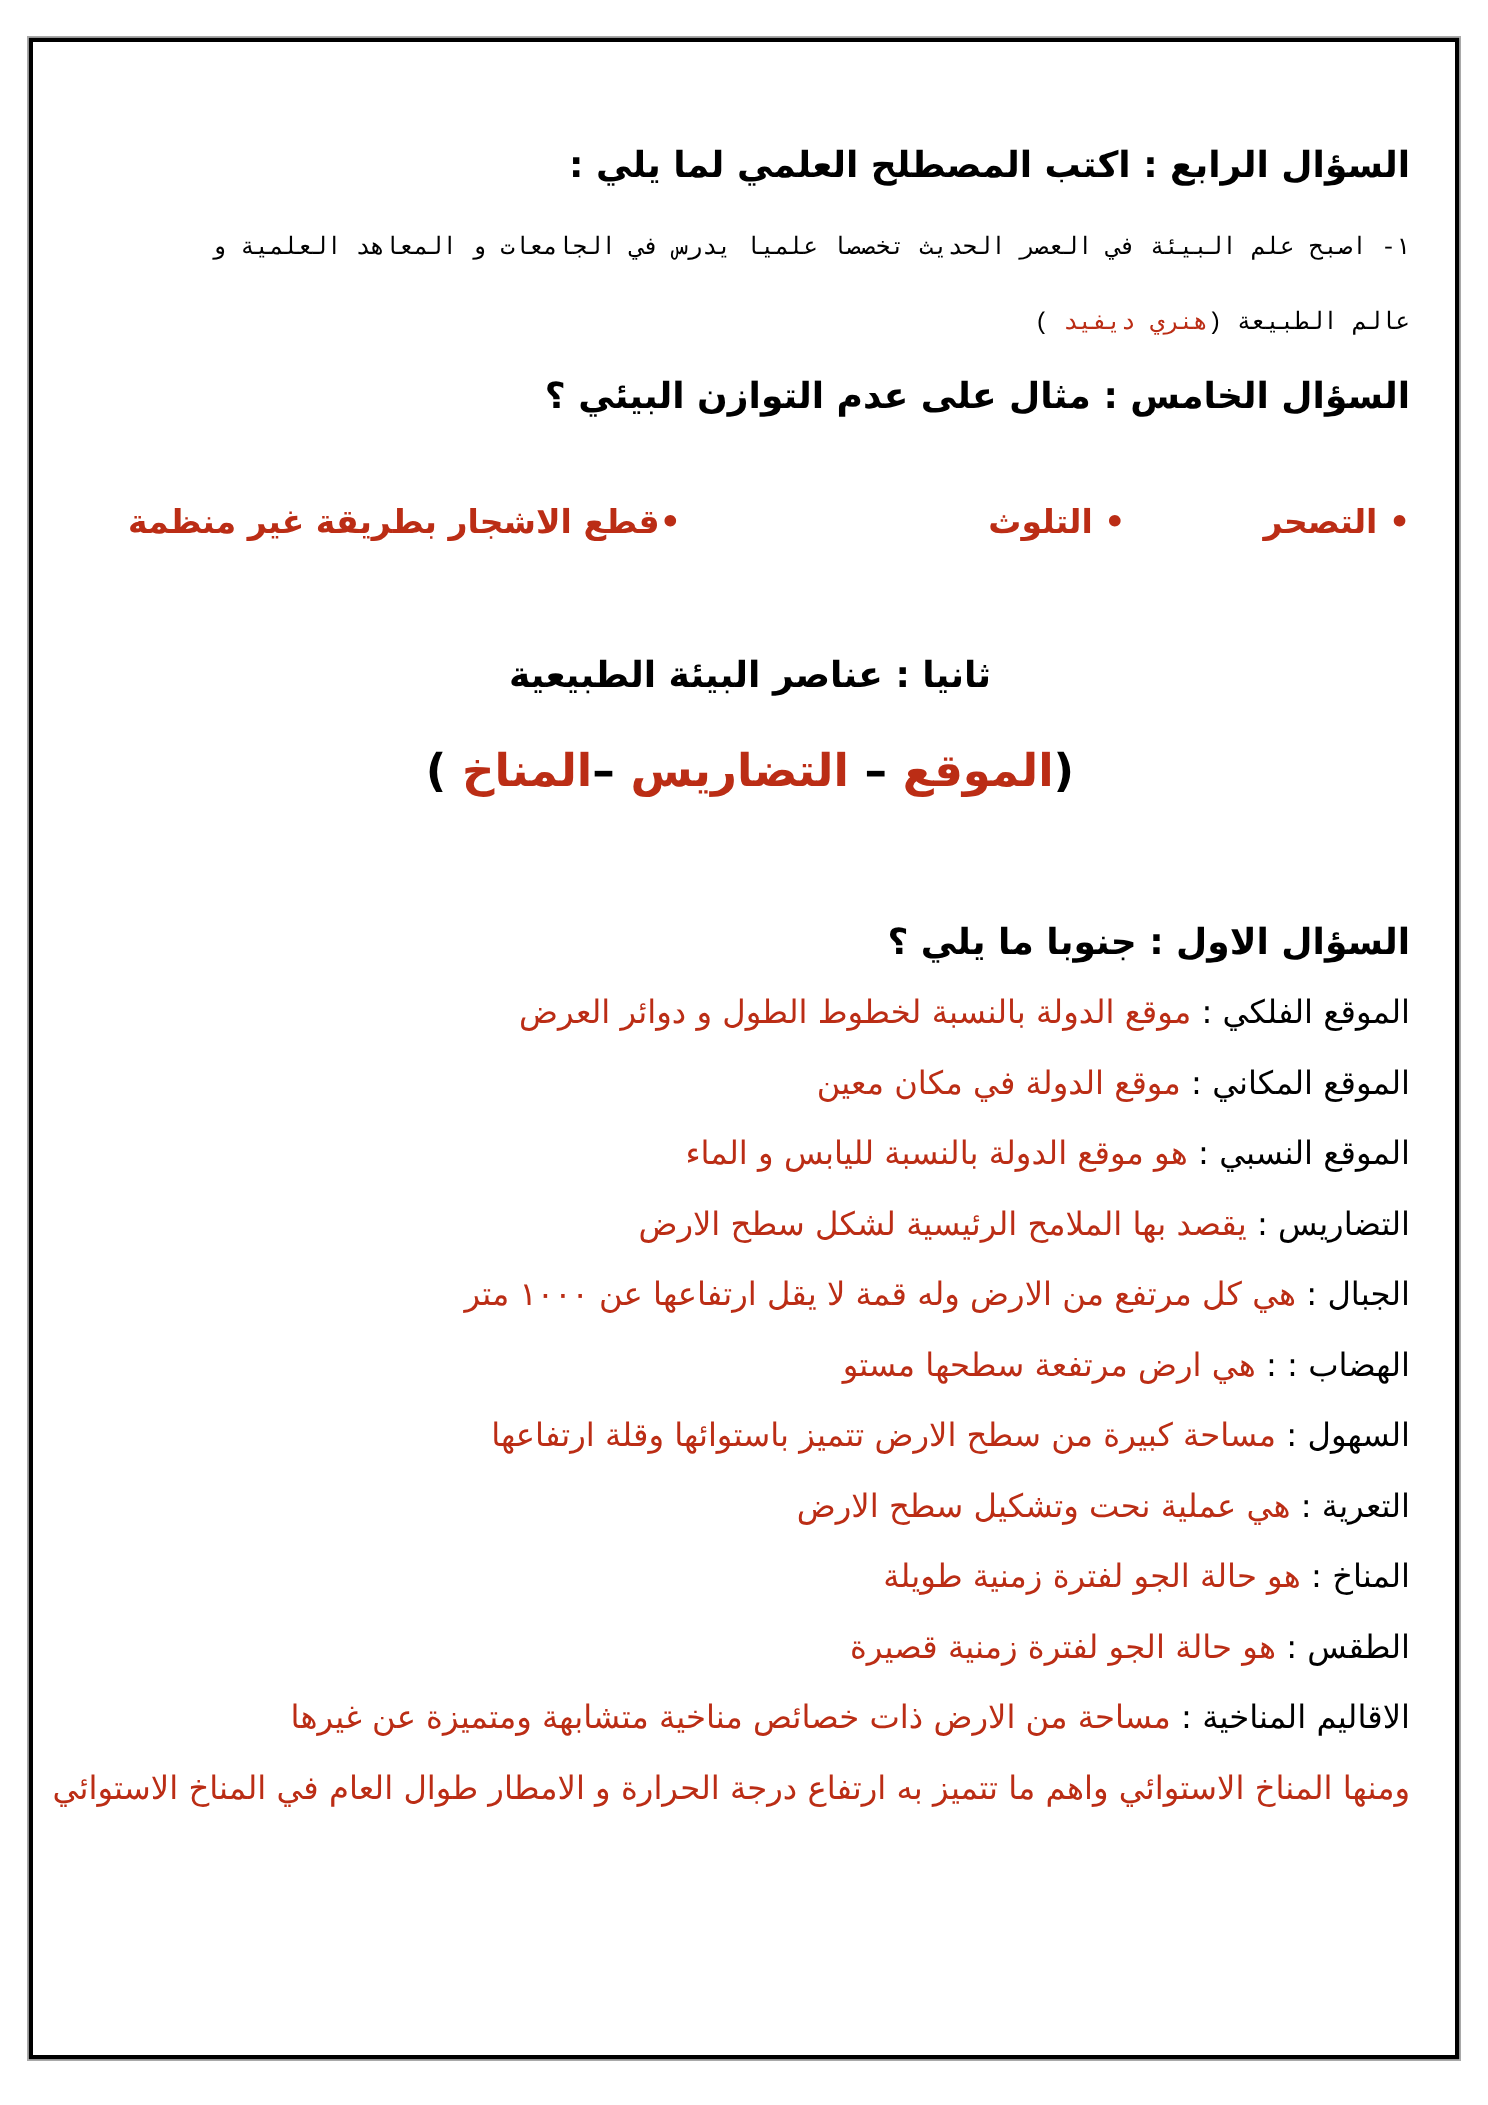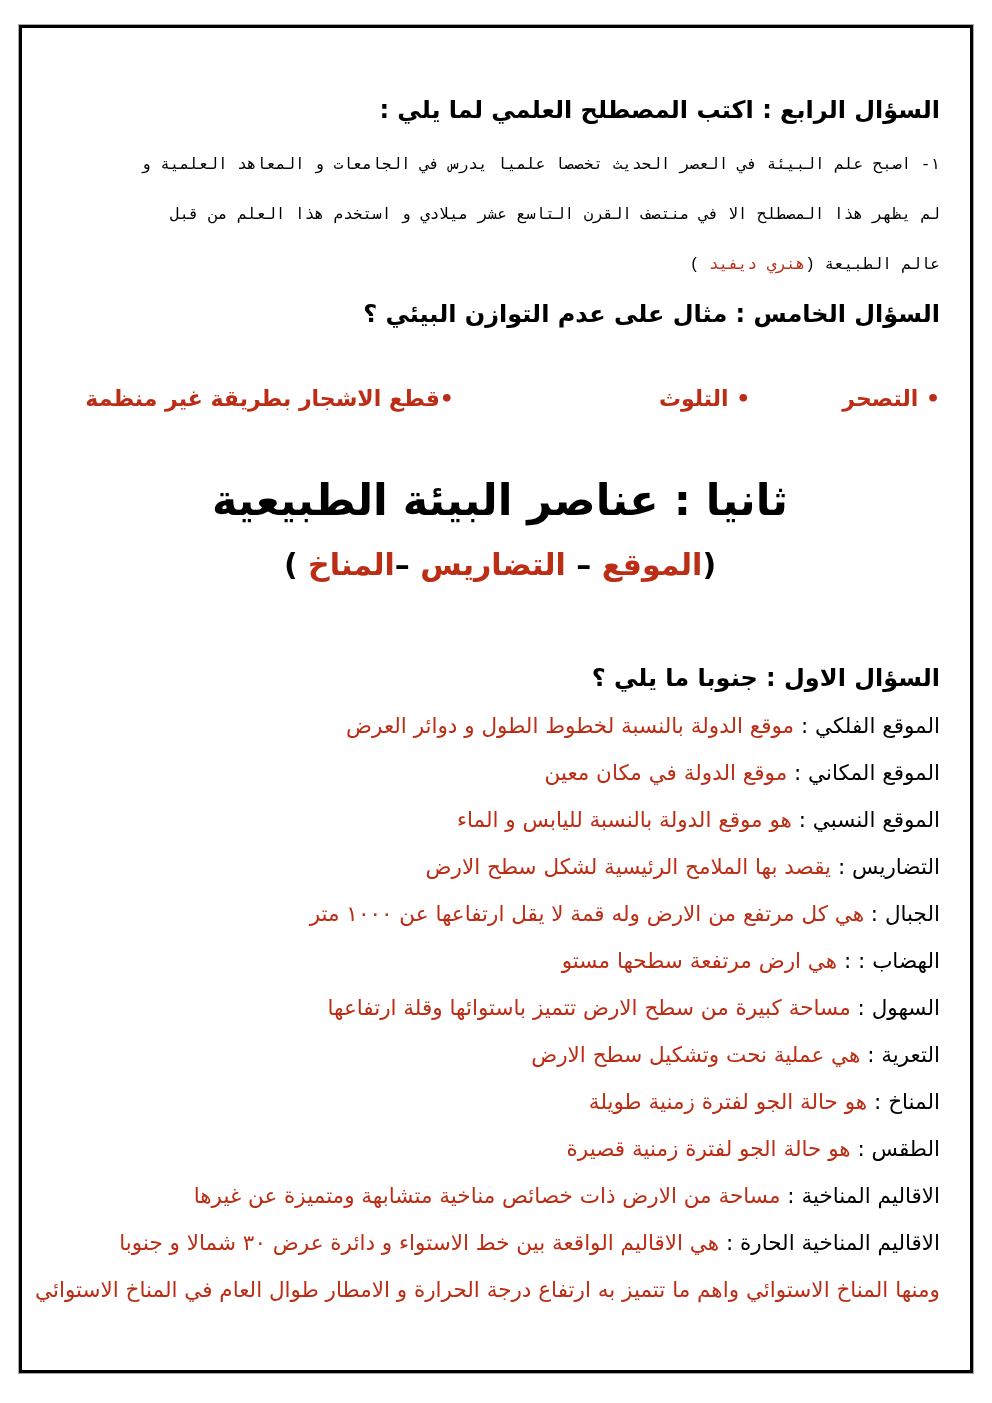--- a/index.html
+++ b/index.html
@@ -22,21 +22,21 @@
   .body-line{font-size:16px;line-height:50px;white-space:nowrap;color:var(--ink);font-family:Liberation Mono, monospace;}
   .first-body{margin-top:6px;}
   .red{color:var(--red);}
   .options-row{
     display:flex;align-items:baseline;margin-top:2px;line-height:42px;
     font-size:22px;font-weight:bold;color:var(--red);white-space:nowrap;
   }
   .opt-2{margin-right:92px;}
   .opt-3{margin-right:205px;margin-top:38px;}
   .title-1{
-    margin-top:54px;text-align:center;font-size:43px;font-weight:bold;
+    margin-top:54px;text-align:center;font-size:24px;font-weight:bold;
     line-height:52px;color:var(--ink);white-space:nowrap;
   }
   .title-2{
     margin-top:12px;text-align:center;font-size:30px;font-weight:bold;
     line-height:54px;color:var(--ink);white-space:nowrap;
   }
   .q1-heading{margin-top:62px;}
   .def-row{font-size:21.5px;line-height:47px;white-space:nowrap;}
   .def-row .term, .def-row .sep{color:var(--ink);}
   .def-row .def{color:var(--red);}
@@ -44,21 +44,20 @@
     font-size:21.5px;line-height:47px;color:var(--red);white-space:nowrap;
   }
 </style>
 </head>
 <body>
 
 <div class="frame">
 
   <div class="q-heading">السؤال الرابع : اكتب المصطلح العلمي لما يلي :</div>
   <div class="body-line first-body">١- اصبح علم البيئة في العصر الحديث تخصصا علميا يدرس في الجامعات و المعاهد العلمية و</div>
-  <div class="body-line">لم يظهر هذا المصطلح الا في منتصف القرن التاسع عشر ميلادي و استخدم هذا العلم من قبل</div>
   <div class="body-line"><span>عالم الطبيعة (</span><span class="red">هنري ديفيد</span><span> )</span></div>
 
   <div class="q-heading">السؤال الخامس : مثال على عدم التوازن البيئي ؟</div>
   <div class="options-row">
     <span class="opt-1">• التصحر</span>
     <span class="opt-2">• التلوث</span>
     <span class="opt-3">•قطع الاشجار بطريقة غير منظمة</span>
   </div>
 
   <div class="title-1">ثانيا : عناصر البيئة الطبيعية</div>
@@ -70,17 +69,16 @@
   <div class="def-row"><span class="term">الموقع المكاني</span><span class="sep"> : </span><span class="def">موقع الدولة في مكان معين</span></div>
   <div class="def-row"><span class="term">الموقع النسبي</span><span class="sep"> : </span><span class="def">هو موقع الدولة بالنسبة لليابس و الماء</span></div>
   <div class="def-row"><span class="term">التضاريس</span><span class="sep"> : </span><span class="def">يقصد بها الملامح الرئيسية لشكل سطح الارض</span></div>
   <div class="def-row"><span class="term">الجبال</span><span class="sep"> : </span><span class="def">هي كل مرتفع من الارض وله قمة لا يقل ارتفاعها عن ١٠٠٠ متر</span></div>
   <div class="def-row"><span class="term">الهضاب</span><span class="sep"> : : </span><span class="def">هي ارض مرتفعة سطحها مستو</span></div>
   <div class="def-row"><span class="term">السهول</span><span class="sep"> : </span><span class="def">مساحة كبيرة من سطح الارض تتميز باستوائها وقلة ارتفاعها</span></div>
   <div class="def-row"><span class="term">التعرية</span><span class="sep"> : </span><span class="def">هي عملية نحت وتشكيل سطح الارض</span></div>
   <div class="def-row"><span class="term">المناخ</span><span class="sep"> : </span><span class="def">هو حالة الجو لفترة زمنية طويلة</span></div>
   <div class="def-row"><span class="term">الطقس</span><span class="sep"> : </span><span class="def">هو حالة الجو لفترة زمنية قصيرة</span></div>
   <div class="def-row"><span class="term">الاقاليم المناخية</span><span class="sep"> : </span><span class="def">مساحة من الارض ذات خصائص مناخية متشابهة ومتميزة عن غيرها</span></div>
-  <div class="def-row"><span class="term">الاقاليم المناخية الحارة</span><span class="sep"> : </span><span class="def">هي الاقاليم الواقعة بين خط الاستواء و دائرة عرض ٣٠ شمالا و جنوبا</span></div>
 
   <div class="continuation">ومنها المناخ الاستوائي واهم ما تتميز به ارتفاع درجة الحرارة و الامطار طوال العام في المناخ الاستوائي</div>
 
 </div>
 
 </body></html>

